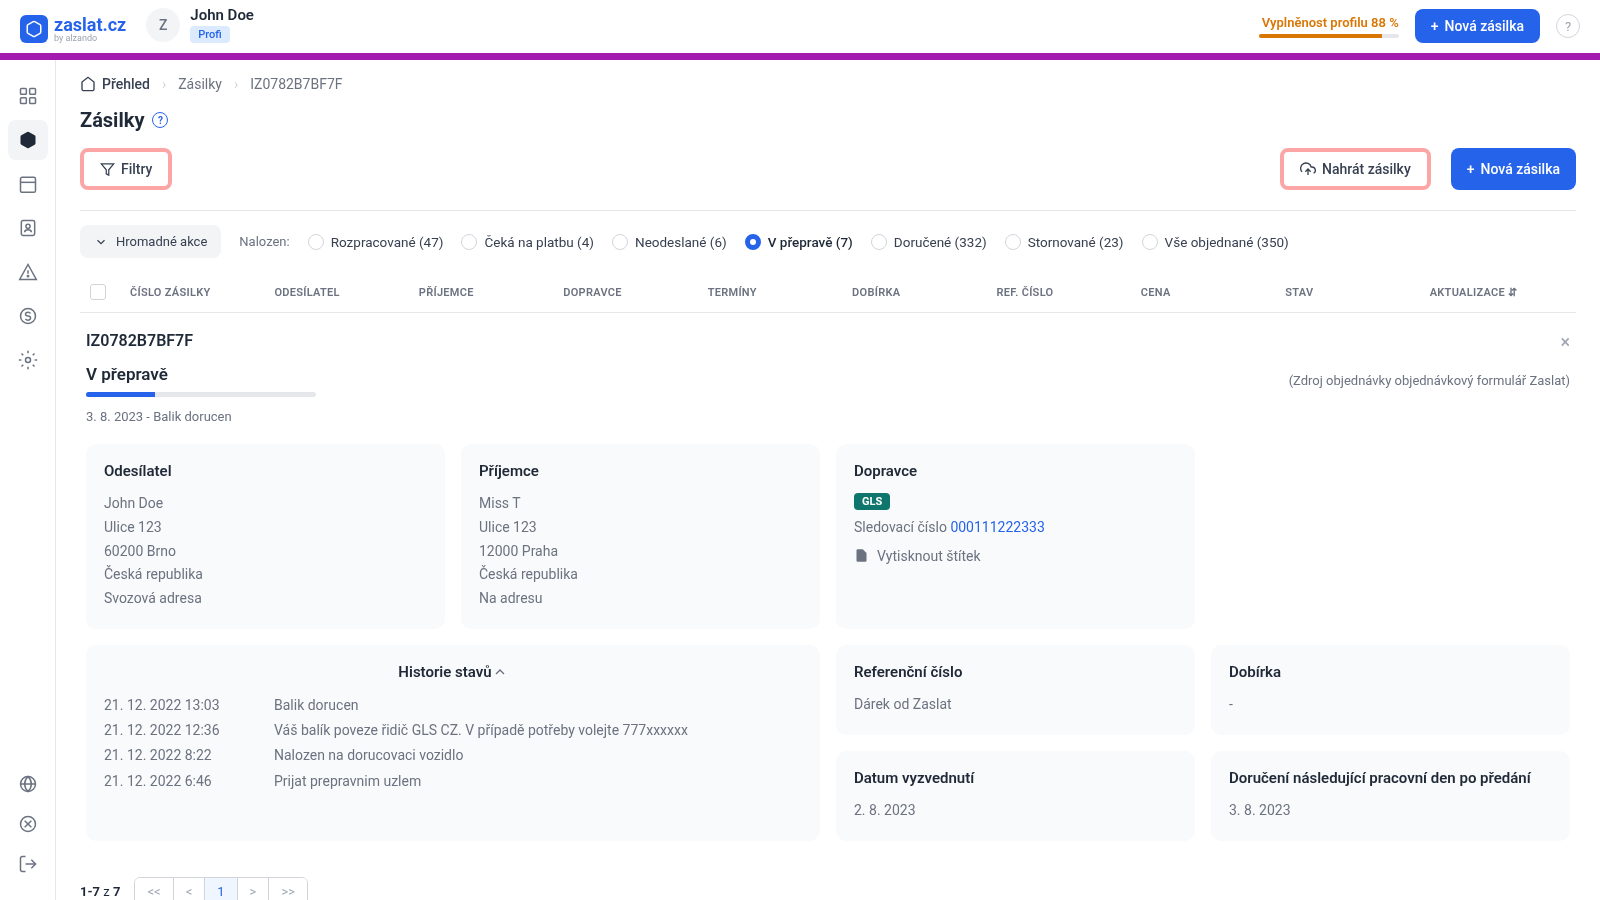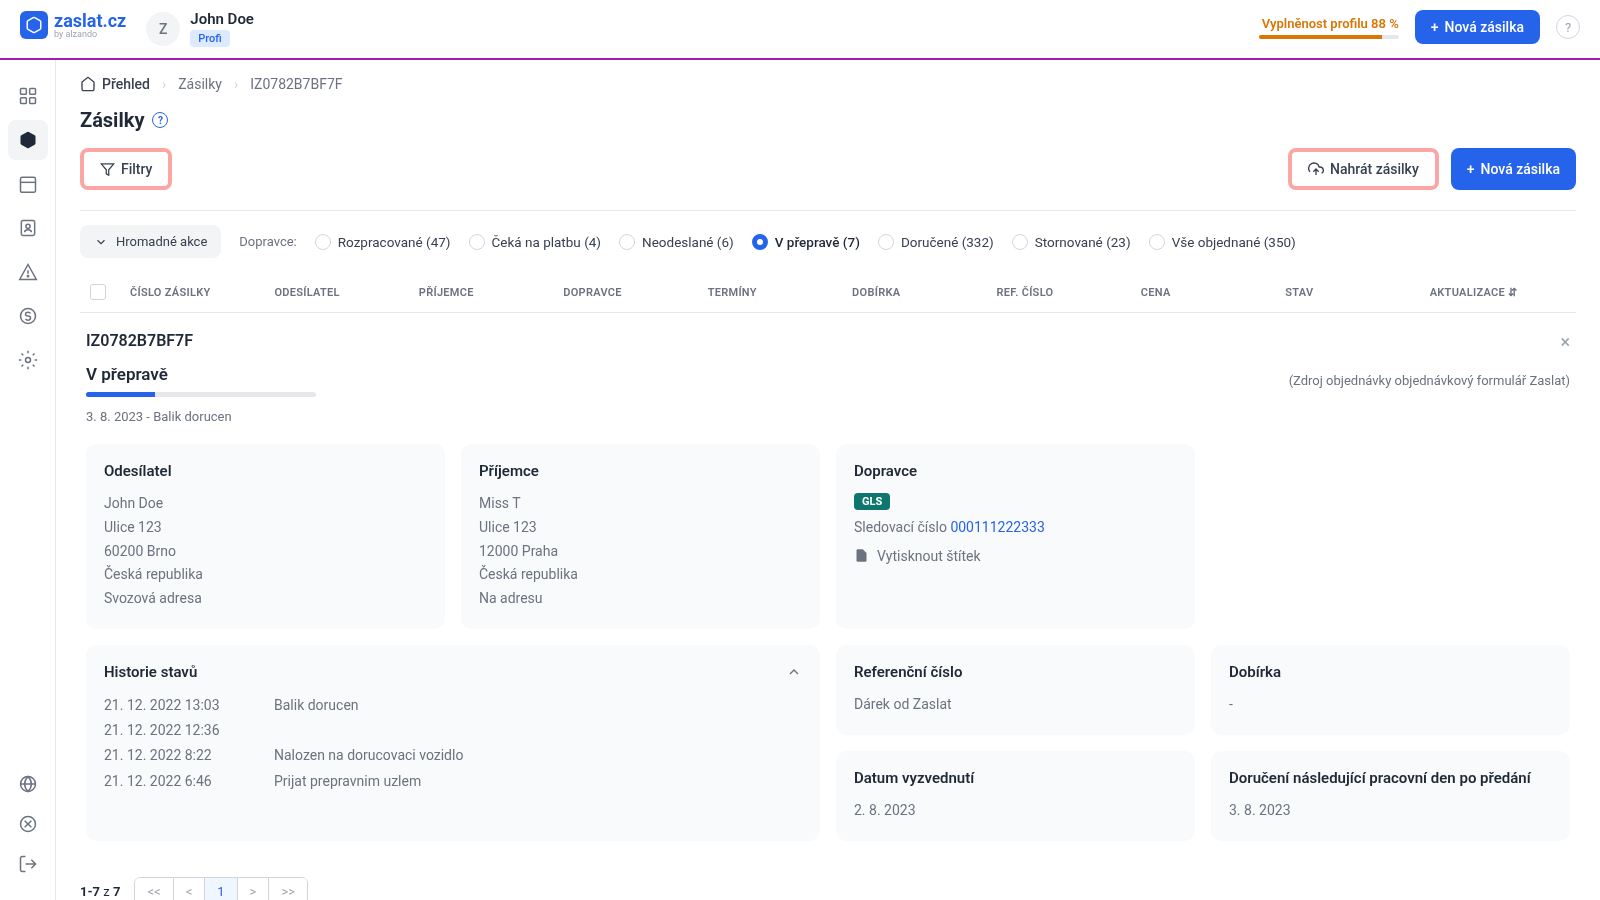--- a/index.html
+++ b/index.html
@@ -1,17 +1,17 @@
 <!DOCTYPE html>
 <html><head>
 <meta charset="utf-8">
 <style>
 *{box-sizing:border-box;margin:0;padding:0;font-family:-apple-system,BlinkMacSystemFont,"Segoe UI",Roboto,sans-serif}
 body{background:#fff;color:#1f2937;font-size:14px}
-.top-header{display:flex;align-items:flex-start;padding:10px 20px;border-bottom:2px solid #a21caf;height:60px}
+.top-header{display:flex;align-items:flex-end;padding:10px 20px;border-bottom:7px solid #a21caf;height:60px}
 .logo{display:flex;align-items:center;gap:6px}
 .logo-icon{width:28px;height:28px;background:#2563eb;border-radius:6px;display:flex;align-items:center;justify-content:center;color:#fff}
 .logo-text{font-weight:700;font-size:18px;color:#2563eb}
 .logo-sub{font-size:9px;color:#9ca3af;margin-top:-2px}
 .user-block{display:flex;align-items:center;gap:10px;margin-left:20px}
 .avatar{width:34px;height:34px;border-radius:50%;background:#f3f4f6;display:flex;align-items:center;justify-content:center;color:#6b7280;font-weight:500}
 .user-name{font-weight:600;font-size:15px}
 .badge-profi{background:#dbeafe;color:#2563eb;font-size:11px;padding:2px 8px;border-radius:4px;font-weight:500;display:inline-block;margin-top:2px}
 .header-right{margin-left:auto;display:flex;align-items:center;gap:16px}
 .profile-complete{text-align:right}
@@ -27,21 +27,21 @@
 .sb-item{width:40px;height:40px;margin:0 auto;border-radius:8px;display:flex;align-items:center;justify-content:center;color:#6b7280;cursor:pointer}
 .sb-item.active{background:#f3f4f6;color:#1f2937}
 .main{flex:1;overflow:auto;padding:0 24px 24px}
 .breadcrumb{display:flex;align-items:center;gap:12px;padding:16px 0;color:#6b7280;font-size:14px}
 .breadcrumb .home{color:#374151;font-weight:500;display:flex;align-items:center;gap:6px}
 .breadcrumb .sep{color:#d1d5db}
 .page-title-row{display:flex;align-items:center;margin-bottom:16px}
 .page-title{font-size:20px;font-weight:700;display:flex;align-items:center;gap:8px}
 .title-help{width:16px;height:16px;border-radius:50%;border:1.5px solid #2563eb;color:#2563eb;display:flex;align-items:center;justify-content:center;font-size:10px}
 .toolbar{display:flex;align-items:center;gap:12px;padding-bottom:20px;border-bottom:1px solid #e5e7eb}
-.toolbar-right{margin-left:auto;display:flex;gap:12px}
+.toolbar-right{margin-left:auto;display:flex;gap:20px}
 .filter-tabs{display:flex;align-items:center;gap:18px;padding:14px 0;flex-wrap:wrap}
 .bulk-btn{background:#f3f4f6;border:none;padding:9px 14px;border-radius:8px;display:flex;align-items:center;gap:8px;color:#374151;font-size:13px;cursor:pointer}
 .filter-label{color:#6b7280;font-size:13px}
 .tab-radio{display:flex;align-items:center;gap:7px;cursor:pointer;font-size:13.5px;color:#374151}
 .radio-dot{width:16px;height:16px;border-radius:50%;border:1.5px solid #d1d5db}
 .tab-radio.active .radio-dot{border:5px solid #2563eb}
 .tab-radio.active{color:#1f2937;font-weight:500}
 .table-head{display:flex;align-items:center;padding:12px 10px;border-bottom:1px solid #e5e7eb;font-size:11px;color:#6b7280;font-weight:600;letter-spacing:.3px}
 .th-check{width:40px}
 .checkbox{width:16px;height:16px;border:1.5px solid #d1d5db;border-radius:3px}
@@ -57,21 +57,21 @@
 .progress-fill{height:100%;background:#2563eb;width:30%}
 .status-date{color:#6b7280;font-size:13px;margin-top:12px}
 .cards-grid{display:grid;grid-template-columns:1fr 1fr 1fr 1fr;gap:16px;margin-top:20px}
 .card{background:#f9fafb;border-radius:10px;padding:18px}
 .card-title{font-weight:600;font-size:15px;margin-bottom:12px}
 .card-line{color:#6b7280;font-size:14px;line-height:1.7}
 .carrier-badge{background:#0f766e;color:#fff;font-size:11px;font-weight:700;padding:2px 8px;border-radius:4px;display:inline-block}
 .tracking-link{color:#2563eb;text-decoration:none}
 .print-row{display:flex;align-items:center;gap:8px;color:#6b7280;margin-top:8px;font-size:14px}
 .history-card{grid-column:span 2;background:#f9fafb;border-radius:10px;padding:18px}
-.history-head{display:flex;justify-content:space-between;align-items:center;margin-bottom:12px}
+.history-head{display:flex;justify-content:center;align-items:center;margin-bottom:12px}
 .history-row{display:flex;gap:20px;color:#6b7280;font-size:14px;line-height:1.8}
 .history-date{width:150px;flex-shrink:0}
 .pagination{display:flex;align-items:center;gap:14px;padding:18px 0}
 .page-info{font-size:13px}
 .page-btns{display:flex;border:1px solid #d1d5db;border-radius:6px;overflow:hidden}
 .page-btn{padding:6px 12px;background:#fff;border:none;border-right:1px solid #d1d5db;color:#9ca3af;cursor:pointer;font-size:13px}
 .page-btn:last-child{border-right:none}
 .page-btn.active{color:#2563eb;background:#eff6ff}
 svg{display:block}
 </style>
@@ -226,21 +226,21 @@
       </div>
     </div>
 
     <div class="filter-tabs">
       <button class="bulk-btn">
         <svg width="14" height="14" viewBox="0 0 24 24" fill="none" stroke="currentColor" stroke-width="2">
             <polyline points="6 9 12 15 18 9"></polyline>
           </svg>
         <span>Hromadné akce</span>
       </button>
-      <span class="filter-label">Dopravce:</span>
+      <span class="filter-label">Nalozen:</span>
       <div class="tab-radio">
           <span class="radio-dot"></span>
           <span>Rozpracované (47)</span>
         </div>
         <div class="tab-radio">
           <span class="radio-dot"></span>
           <span>Čeká na platbu (4)</span>
         </div>
         <div class="tab-radio">
           <span class="radio-dot"></span>
@@ -338,20 +338,21 @@
                 <polyline points="18 15 12 9 6 15"></polyline>
               </svg>
           </div>
           <div id="history-rows">
               <div class="history-row">
                 <div class="history-date">21. 12. 2022 13:03</div>
                 <div>Balik dorucen</div>
               </div>
               <div class="history-row">
                 <div class="history-date">21. 12. 2022 12:36</div>
+                <div>Váš balík poveze řidič GLS CZ. V případě potřeby volejte 777xxxxxx</div>
               </div>
               <div class="history-row">
                 <div class="history-date">21. 12. 2022 8:22</div>
                 <div>Nalozen na dorucovaci vozidlo</div>
               </div>
               <div class="history-row">
                 <div class="history-date">21. 12. 2022 6:46</div>
                 <div>Prijat prepravnim uzlem</div>
               </div>
             </div>

